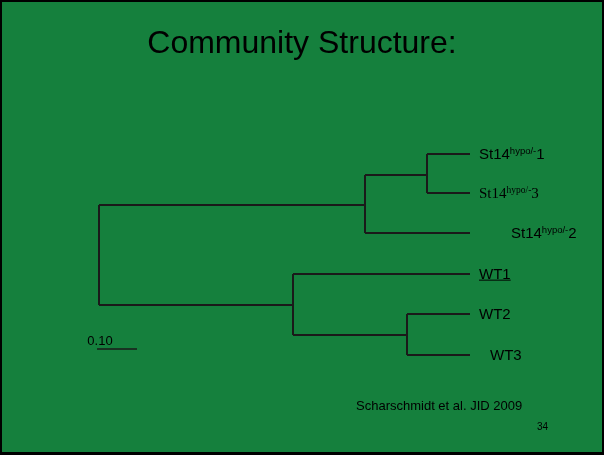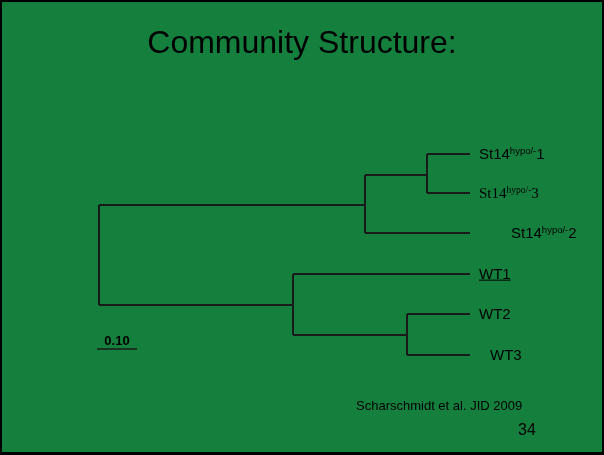--- a/index.html
+++ b/index.html
@@ -66,23 +66,23 @@
   .citation {
     position: absolute;
     left: 354px;
     top: 396px;
     font-size: 13px;
     color: #000000;
     white-space: nowrap;
   }
   .page-number {
     position: absolute;
-    left: 516px;
+    left: 535px;
     top: 419px;
-    font-size: 16px;
+    font-size: 10px;
     color: #000000;
   }
 </style>
 </head>
 <body>
 
 <div class="slide">
 
   <div class="title">
     <div>Community Structure:</div>
@@ -109,19 +109,19 @@
 
   <div>
       <div class="leaf-label" style="left: 477px; top: 152px;"><span>St14</span><sup>hypo/-</sup><span>1</span></div>
       <div class="leaf-label" style="left: 477px; top: 191px; font-family: Liberation Serif, serif;"><span>St14</span><sup>hypo/-</sup><span>3</span></div>
       <div class="leaf-label" style="left: 477px; top: 231px; margin-left: 32px;"><span>St14</span><sup>hypo/-</sup><span>2</span></div>
       <div class="leaf-label" style="left: 477px; top: 272px; text-decoration: underline;"><span>WT1</span></div>
       <div class="leaf-label" style="left: 477px; top: 312px;"><span>WT2</span></div>
       <div class="leaf-label" style="left: 488px; top: 353px;"><span>WT3</span></div>
     </div>
 
-  <div class="scale-label" style="left: 95px; width: 40px; top: 331px; font-weight: bold;">0.10</div>
+  <div class="scale-label" style="left: 78px; width: 40px; top: 331px;">0.10</div>
 
   <div class="citation">Scharschmidt et al. JID 2009</div>
 
   <div class="page-number">34</div>
 
 </div>
 
 </body></html>

